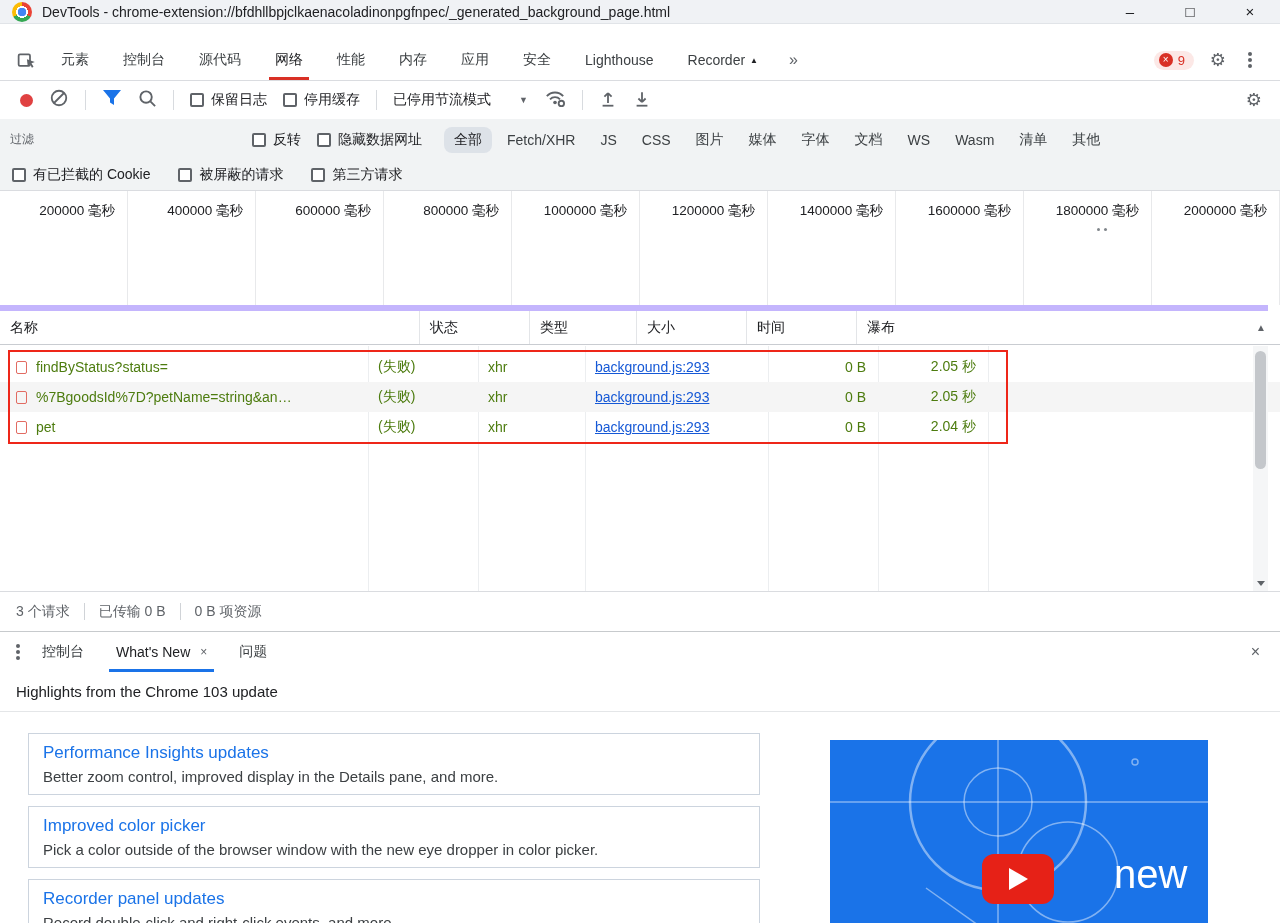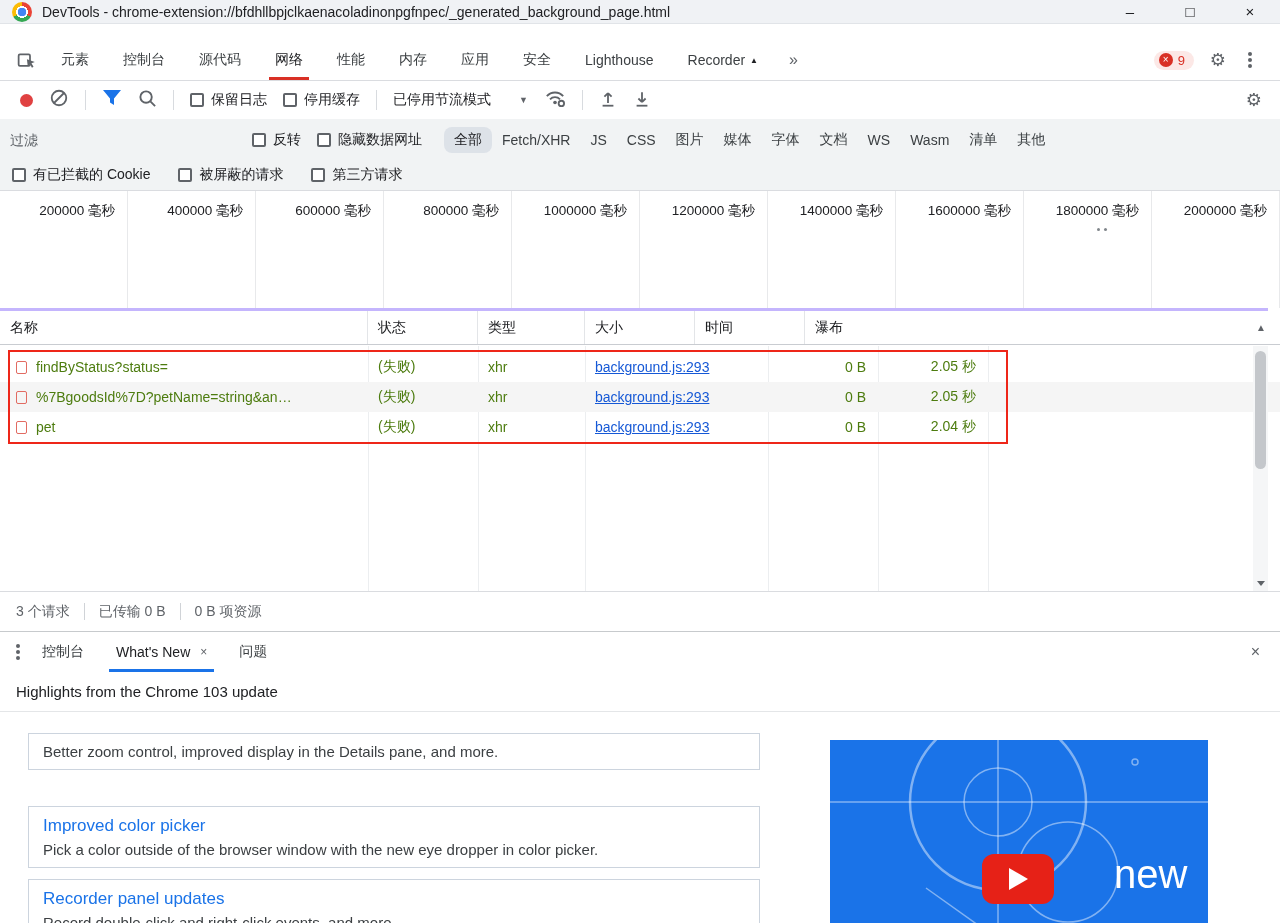--- a/index.html
+++ b/index.html
@@ -55,45 +55,45 @@
   .cb-row { display: flex; align-items: center; gap: 7px; font-size: 14px; color: #202124; }
   .cb { width: 14px; height: 14px; border: 2px solid #5f6368; border-radius: 2px; background: #fff; flex: 0 0 auto; }
   .throttle { display: flex; align-items: center; gap: 28px; font-size: 14px; color: #202124; }
   .caret { font-size: 9px; color: #5f6368; }
   .toolbar-gear-right { margin-left: auto; margin-right: 6px; }
 
   
   .filter-row { position: absolute; top: 119px; left: 0; right: 0; height: 41px; background: #f1f3f4;
     display: flex; align-items: center; gap: 16px; padding: 0 10px; }
   .filter-input { width: 226px; border: none; outline: none; background: transparent;
-    font-size: 14px; color: #202124; font-family: Liberation Sans, sans-serif; }
+    font-size: 12px; color: #202124; font-family: Liberation Mono, monospace; }
   .filter-input::placeholder { color: #5f6368; opacity: 1; }
-  .pills { display: flex; align-items: center; margin-left: 6px; }
+  .pills { display: flex; align-items: center; gap: 5px; margin-left: 6px; }
   .pill { padding: 4px 10px; border-radius: 8px; font-size: 14px; color: #3c4043; white-space: nowrap; }
   .pill.selected { background: #dde2e8; color: #202124; }
 
   
   .cookie-row { position: absolute; top: 160px; left: 0; right: 0; height: 31px; background: #f1f3f4;
     border-bottom: 1px solid #dadce0; display: flex; align-items: center; gap: 28px;
     padding: 0 12px; font-size: 14px; }
 
   
   .overview { position: absolute; top: 191px; left: 0; right: 12px; height: 120px; background: #fff;
-    border-bottom: 3px solid #c4b5fd; display: flex; }
+    border-bottom: 6px solid #c4b5fd; display: flex; }
   .tl-cell { width: 128px; flex: 0 0 128px; border-right: 1px solid #e8e9eb; padding-top: 11px; overflow: hidden; }
   .tl-cell span { display: block; text-align: right; padding-right: 12px; font-size: 13.5px;
     color: #202124; white-space: nowrap; }
   .tl-dots { position: absolute; left: 1097px; top: 228px; width: 3px; height: 3px; border-radius: 50%;
     background: #80868b; box-shadow: 7px 0 0 #80868b; }
 
   
   .table-header { position: absolute; top: 311px; left: 0; right: 0; height: 34px; background: #fff;
     border-bottom: 1px solid #c9ccd1; display: flex; font-size: 14px; color: #202124; }
   .th { display: flex; align-items: center; padding-left: 10px; border-right: 1px solid #e3e5e8; }
-  .col-name { width: 368px; text-align: right; } .col-status { width: 110px; } .col-type { width: 107px; }
+  .col-name { width: 420px; text-align: right; } .col-status { width: 110px; } .col-type { width: 107px; }
   .col-init { width: 183px; } .col-size { width: 110px; } .col-time { width: 110px; }
   .col-wf { flex: 1; border-right: none; justify-content: space-between; padding-right: 14px; }
   .sort { font-size: 10px; color: #5f6368; }
 
   .net-body { position: absolute; top: 346px; left: 0; right: 0; height: 245px; background: #fff; }
   .vline { position: absolute; top: 0; bottom: 0; width: 1px; background: #eceef0; }
   .net-row { position: absolute; left: 0; right: 0; height: 30px; display: flex; align-items: center;
     font-size: 14px; }
   .net-row.alt { background: #f5f5f5; }
   .td { display: flex; align-items: center; padding-left: 10px; height: 100%; }
@@ -438,20 +438,21 @@
   <div class="dtab">
       <span>问题</span>
     </div>
   <span class="drawer-close">×</span>
 </div>
 
 <div class="highlights">Highlights from the Chrome 103 update</div>
 
 <div class="wn-content">
   <div class="card card1">
+    <div class="card-title">Performance Insights updates</div>
     <div class="card-desc">Better zoom control, improved display in the Details pane, and more.</div>
   </div>
   <div class="card card2">
     <div class="card-title">Improved color picker</div>
     <div class="card-desc">Pick a color outside of the browser window with the new eye dropper in color picker.</div>
   </div>
   <div class="card card3">
     <div class="card-title">Recorder panel updates</div>
     <div class="card-desc">Record double-click and right-click events, and more.</div>
   </div>

